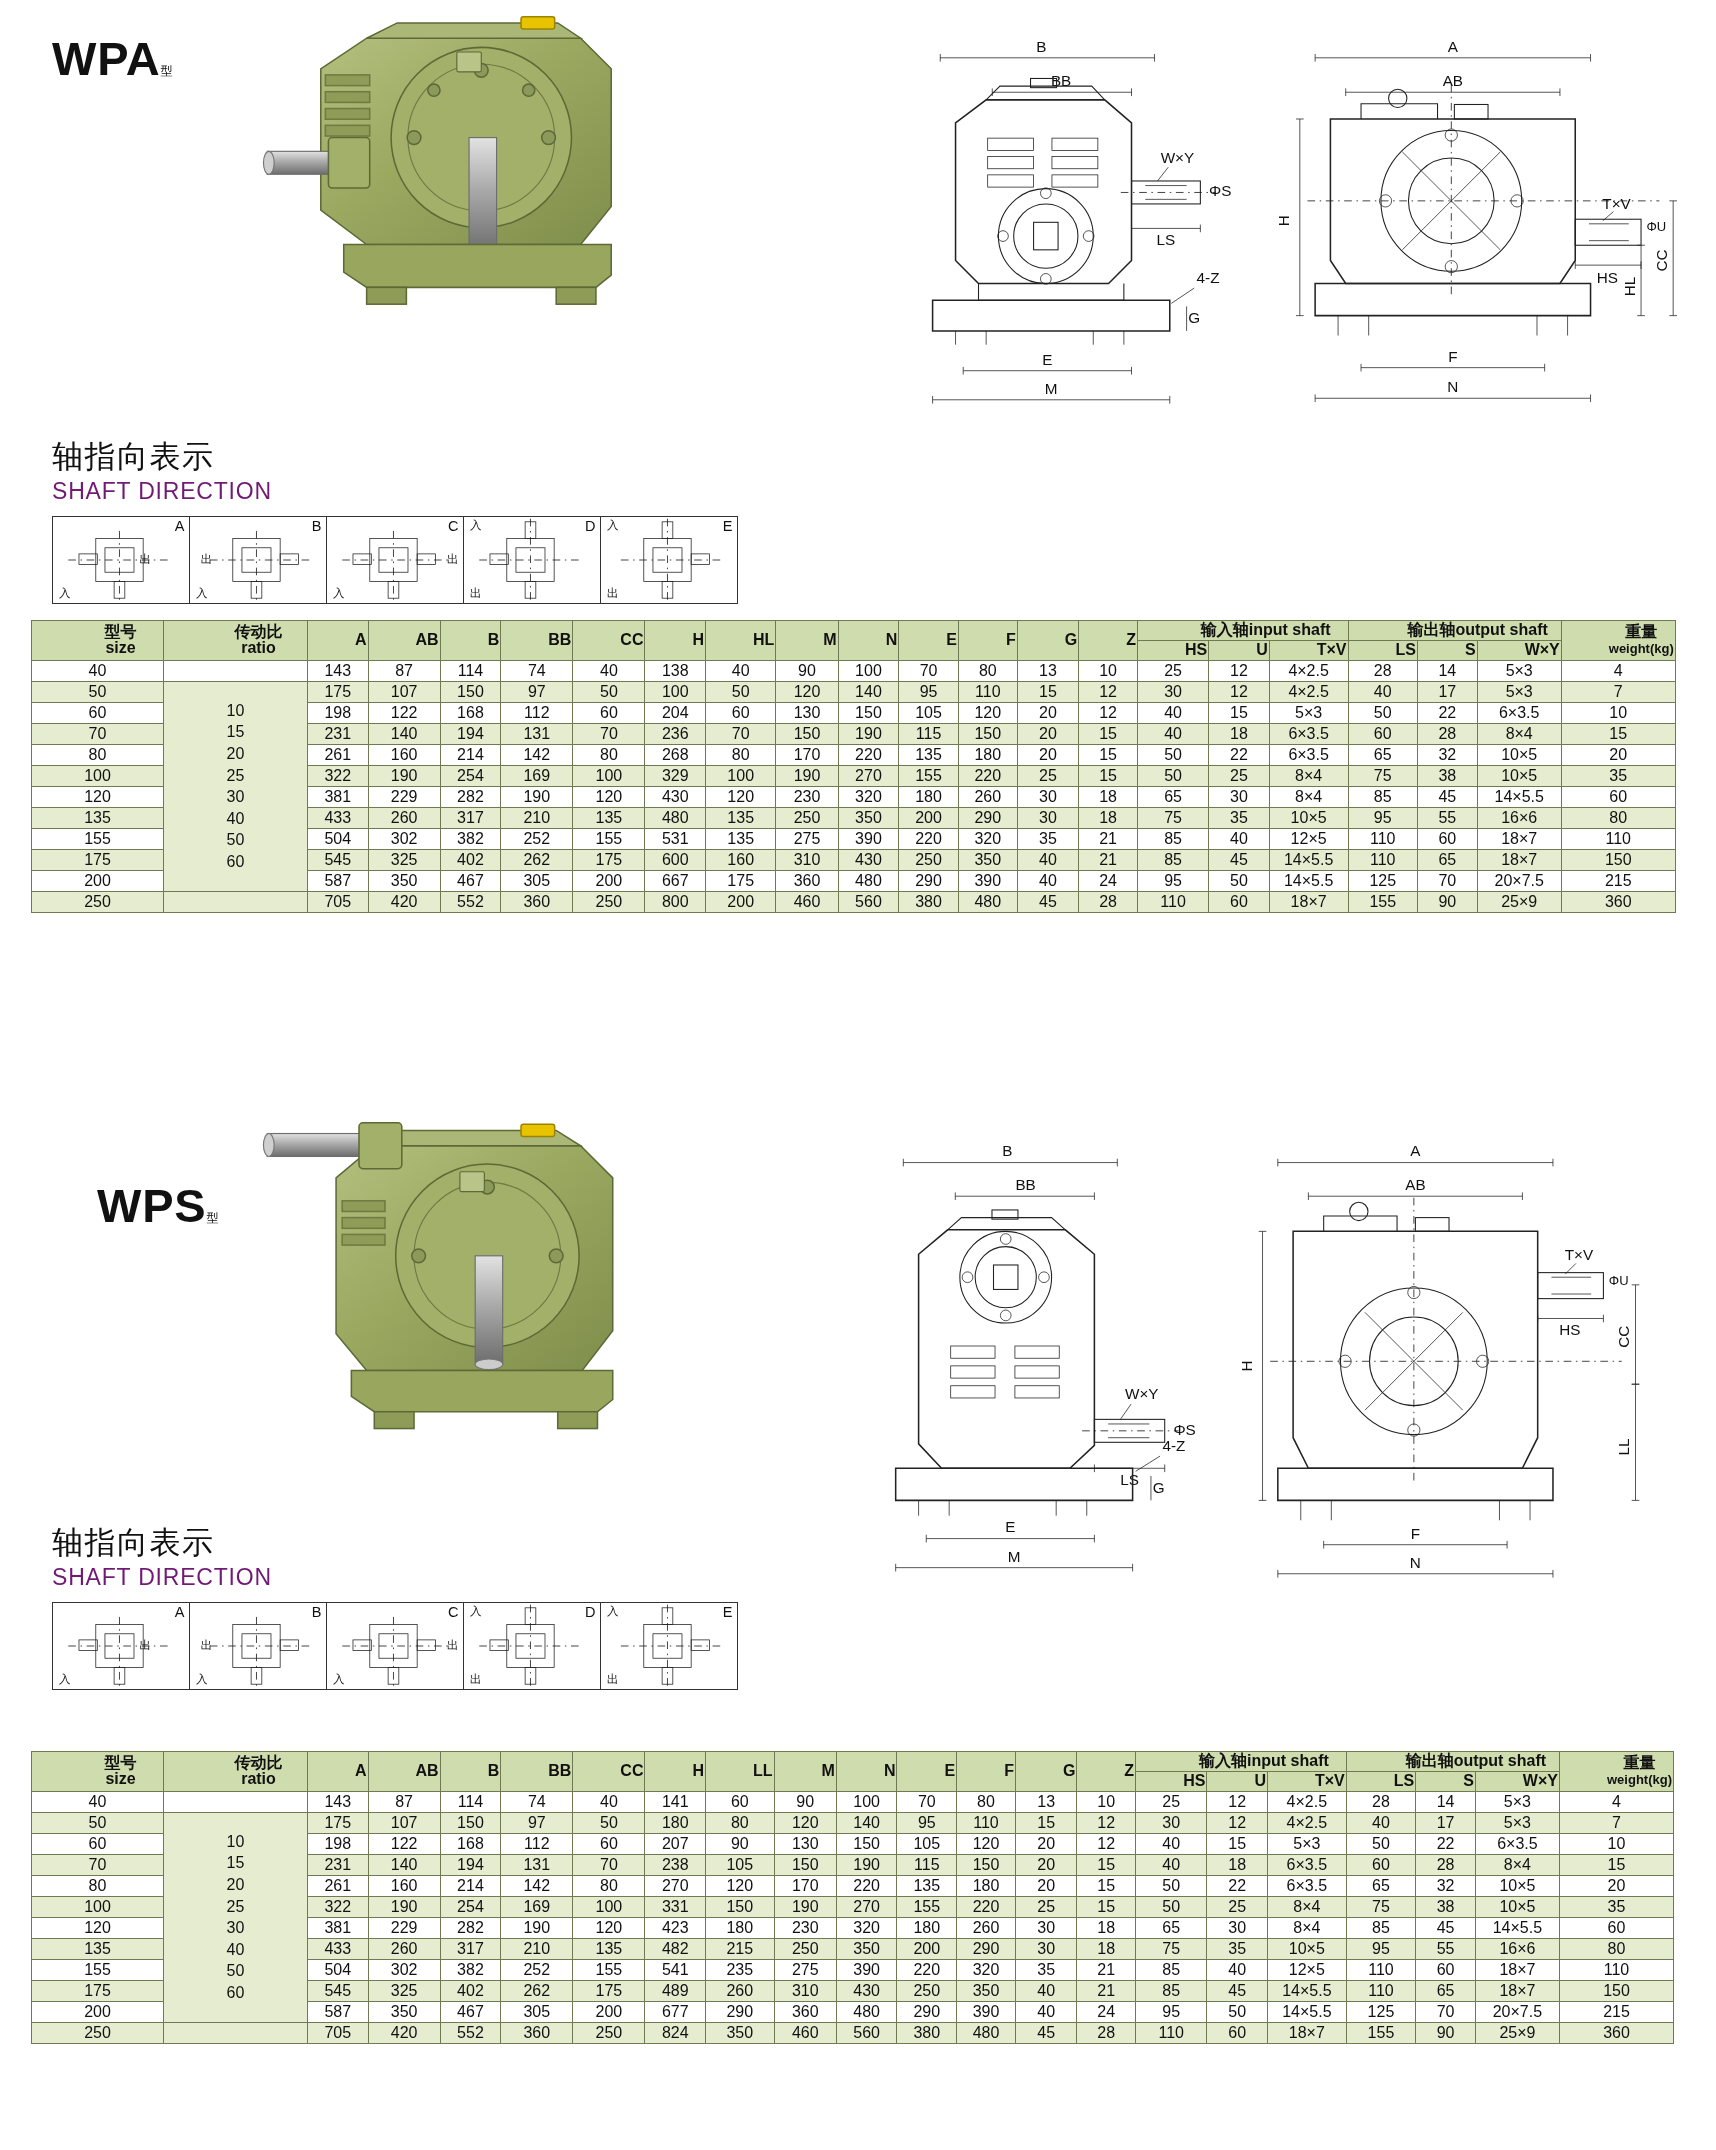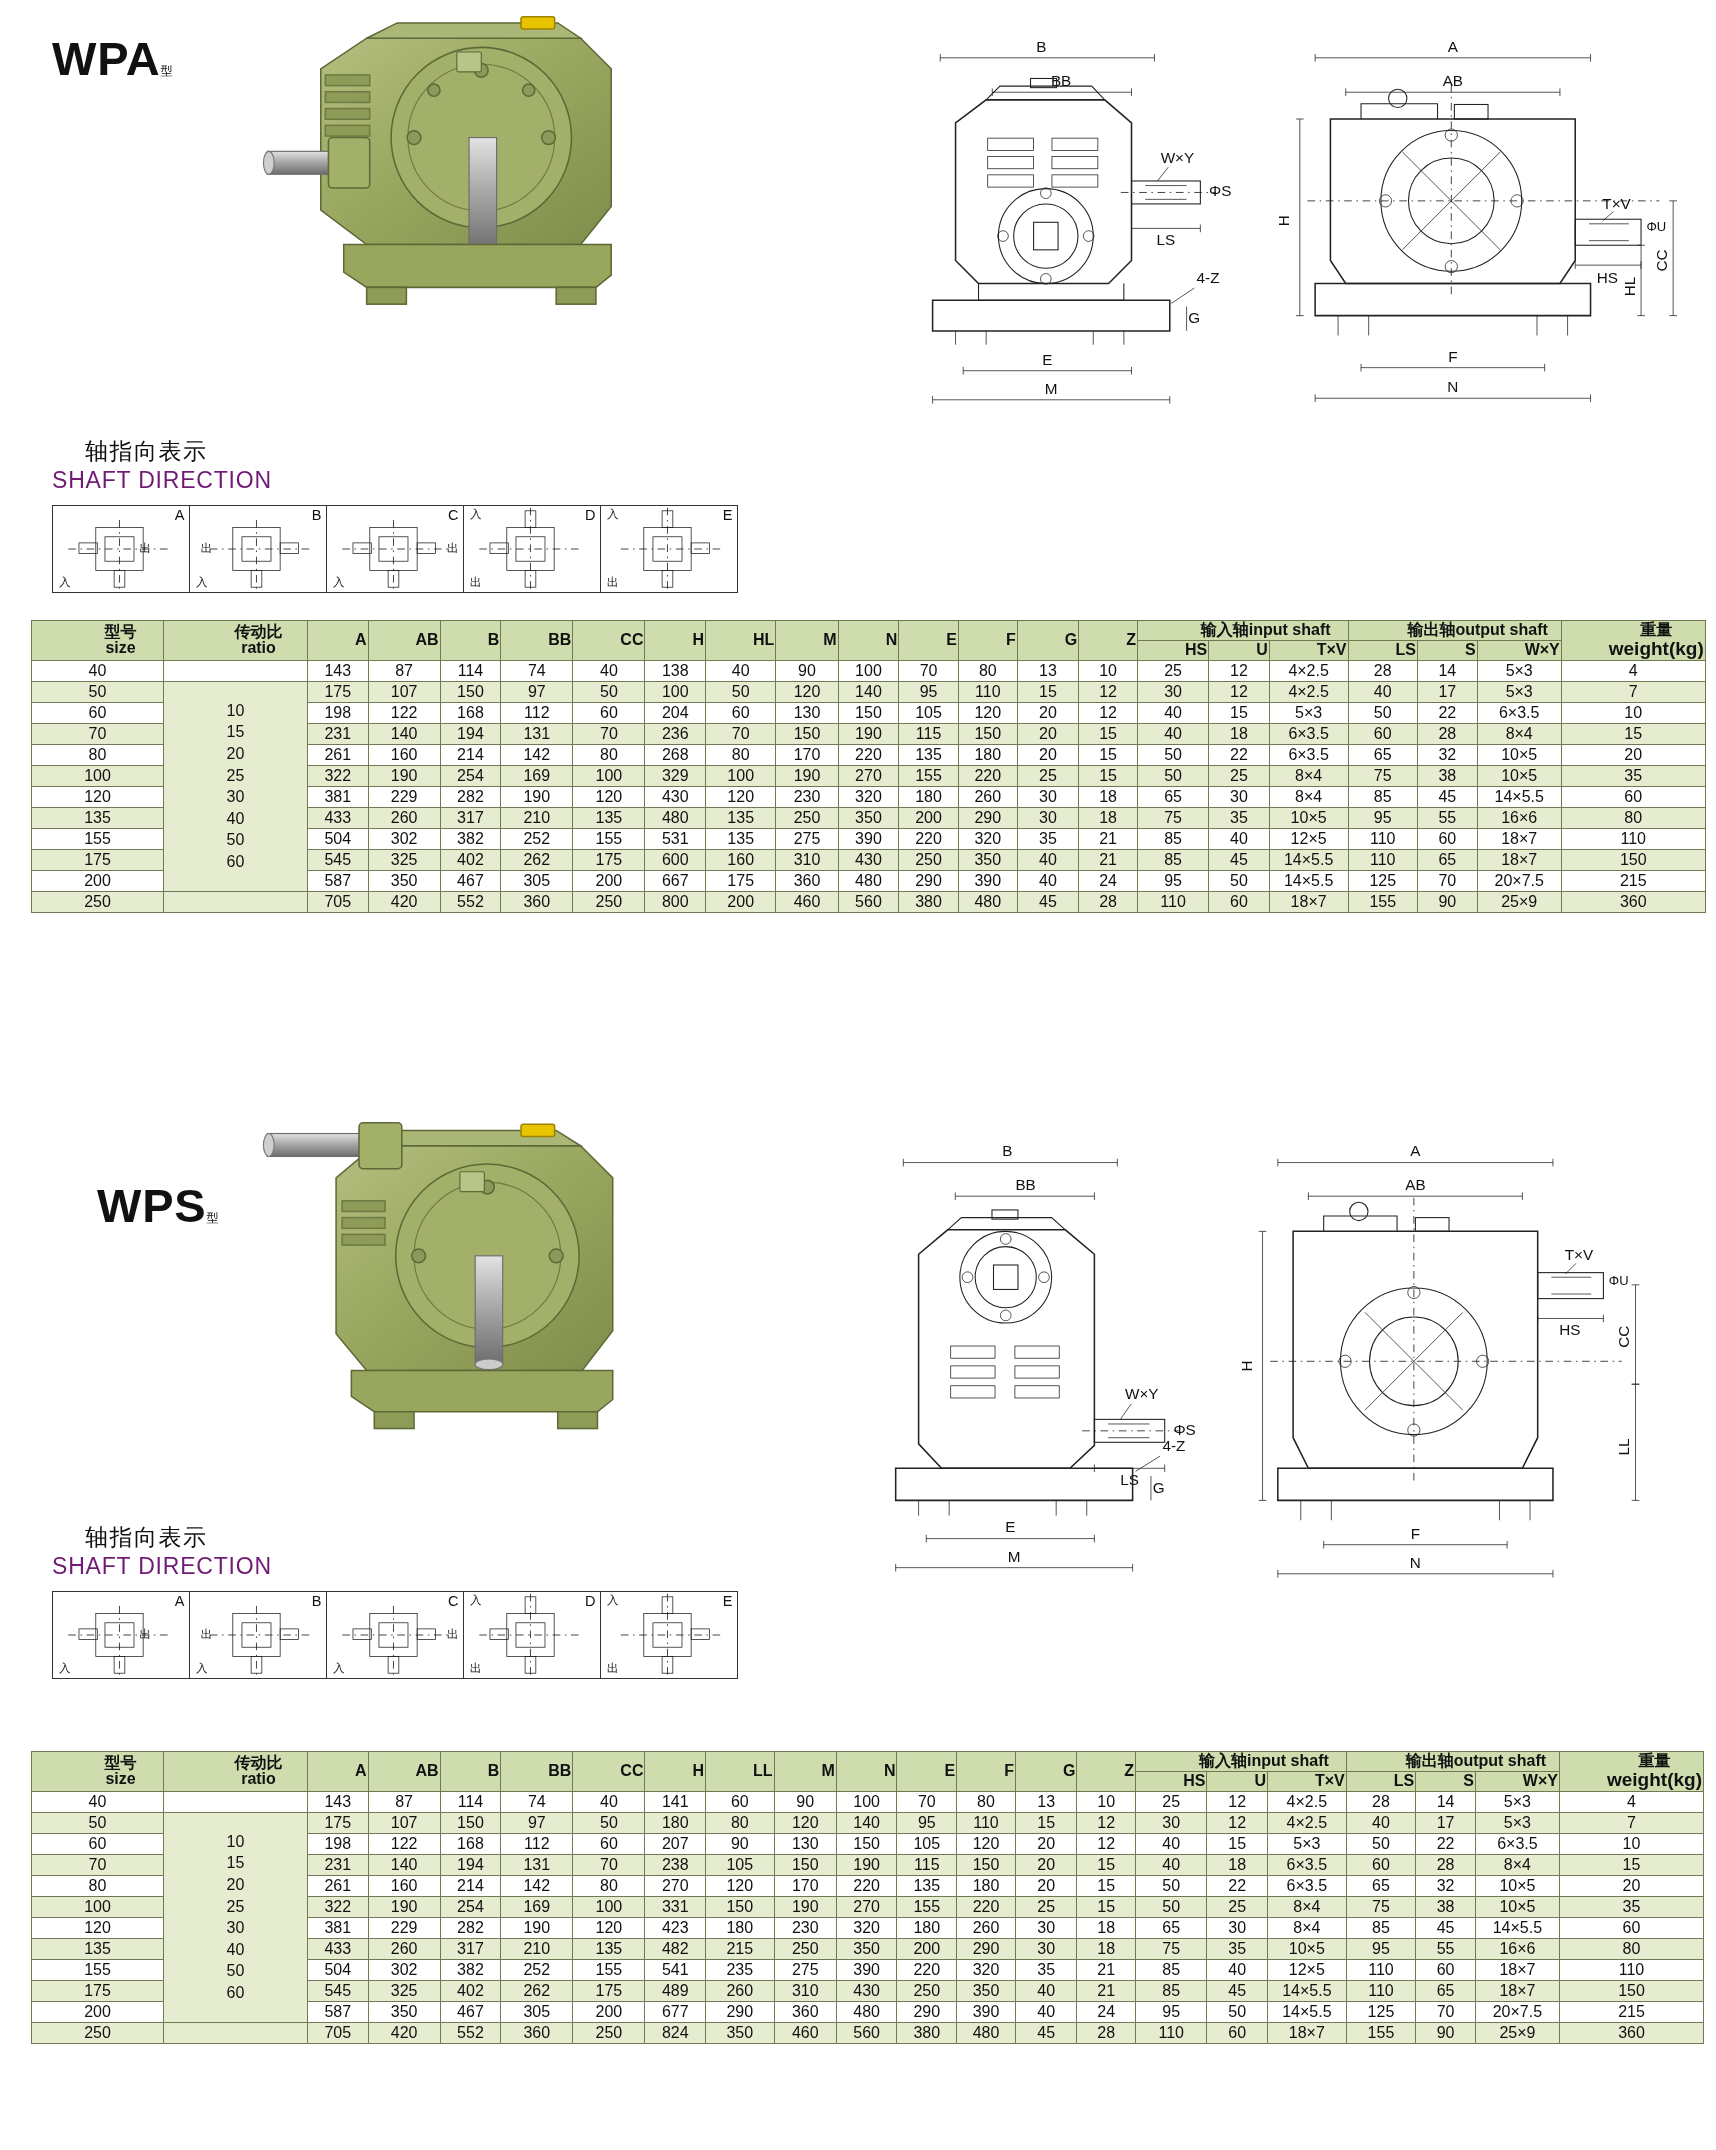--- a/index.html
+++ b/index.html
@@ -2,21 +2,21 @@
 <html style="font-size:12.2px"><head>
 <meta charset="utf-8">
 <style>
   html,body{margin:0;padding:0;background:#fff;}
   body{width:1716px;height:2151px;font-family:"Liberation Sans",sans-serif;color:#111;position:relative;overflow:hidden;}
   .page{position:relative;width:1716px;height:1709px;}
 
   
   .section{position:relative;}
   .title{font-size:47px;font-weight:bold;letter-spacing:0.8px;}
-  .shaft-label-cn{font-size:23px;letter-spacing:1.5px;margin-left:33px;}
+  .shaft-label-cn{font-size:31px;letter-spacing:1.5px;}
   .shaft-label-en{font-size:23px;letter-spacing:0.8px;color:#701a75;}
 
   
   .gearbox{position:relative;}
 
   
   .sd-table{border-collapse:collapse;}
   .sd-table td{border:1.1px solid #333;padding:0;}
   .sd-cell{position:relative;width:136px;height:86px;}
   .sd-letter{position:absolute;top:1.5px;right:4.6px;font-size:14.5px;}
@@ -25,21 +25,21 @@
 
   
   table.data{border-collapse:collapse;font-size:16px;}
   table.data td,table.data th{border:0.8px solid #6f7a53;text-align:center;vertical-align:middle;font-weight:normal;}
   table.data thead td,table.data thead th{background:#cfdcae;font-weight:bold;font-size:16px;line-height:1.05;padding-left:47px;}
   table.data tbody tr.odd td{background:#ffffff;}
   table.data tbody tr.even td{background:#e6eccf;}
   td.sz{width:83px;}
   td.ratio{width:95px;}
   .ratio-cell{font-size:16px;line-height:1.35;}
-  .hdr-small{font-size:19px;}
+  .hdr-small{font-size:13px;}
   .two-line{line-height:1.05;}
 
   
   .draw{position:absolute;}
   .dl{stroke:#222;stroke-width:1.4;fill:none;}
   .dl2{stroke:#222;stroke-width:2;fill:none;}
   .dash{stroke:#222;stroke-width:1.1;fill:none;stroke-dasharray:10 6 2 6;}
   .thin{stroke:#222;stroke-width:1;fill:none;}
   .dtxt{font-size:20px;fill:#111;font-family:"Liberation Sans",sans-serif;}
   .dtxt-s{font-size:17px;fill:#111;font-family:"Liberation Sans",sans-serif;}

